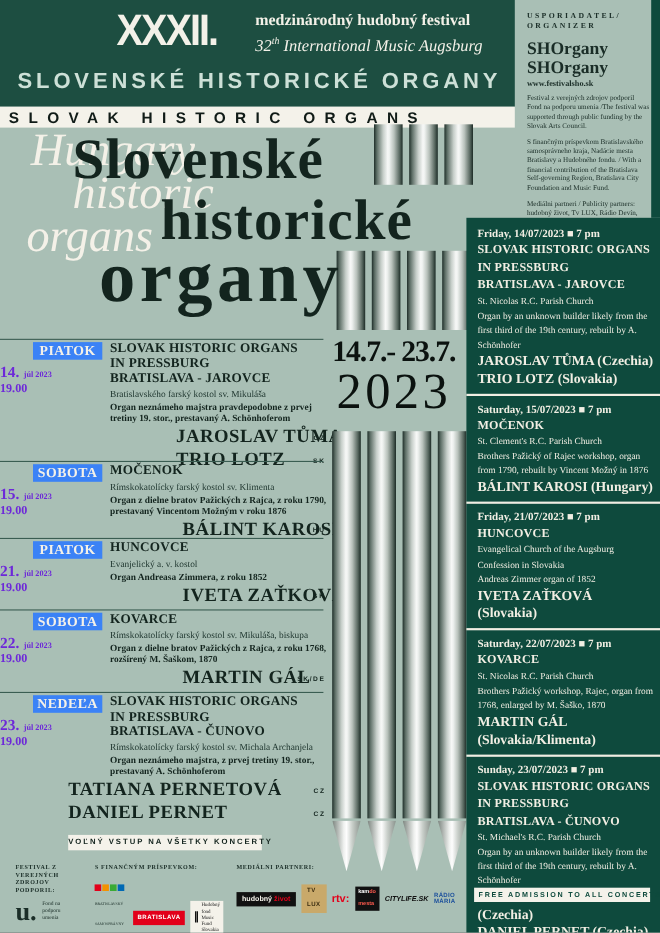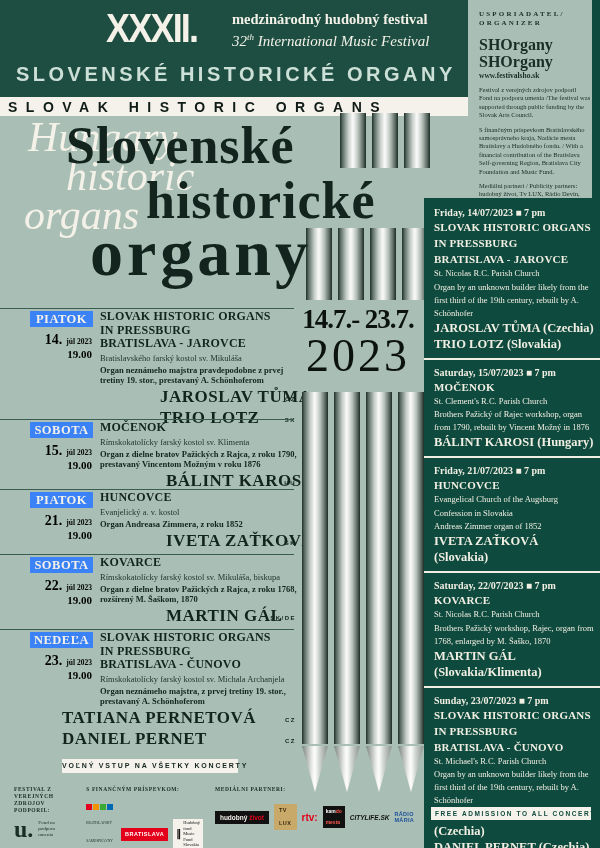--- a/index.html
+++ b/index.html
@@ -54,21 +54,21 @@
   
   .dates{position:absolute;left:288px;top:304px;width:140px;z-index:3;text-align:center;color:#0b120f;}
   .dates .range{font-weight:bold;font-size:27px;line-height:30px;letter-spacing:-1px;white-space:nowrap;}
   .dates .year{font-weight:normal;font-size:46px;line-height:44px;letter-spacing:3px;}
 
   
   .entry-sk{position:absolute;left:0;width:300px;}
   .entry-sk .rule{position:absolute;top:0;left:0;width:294px;height:1px;background:#3a5d52;}
   .day{position:absolute;top:3px;left:30px;width:63px;background:#3b82f6;color:#f4f1e8;
        font-weight:bold;font-size:12.5px;line-height:16px;text-align:center;letter-spacing:.5px;}
-  .when{position:absolute;top:24px;left:0;width:92px;text-align:right;color:#000000;line-height:13px;}
+  .when{position:absolute;top:24px;left:0;width:92px;color:#6d28d9;line-height:13px;}
   .when .d{font-weight:bold;font-size:14px;}
   .when .m{font-weight:bold;font-size:7.5px;}
   .when .t{font-weight:bold;font-size:11px;line-height:12px;}
   .body-sk{position:absolute;left:100px;top:2px;width:198px;}
   .h-sk{font-weight:bold;font-size:12px;line-height:13.5px;letter-spacing:.2px;color:#13241e;}
   .v-sk{font-size:8.5px;line-height:10px;margin-top:2px;color:#1c332c;}
   .o-sk{font-weight:bold;font-size:8.5px;line-height:10px;margin-top:2px;color:#13241e;}
   .perf{position:relative;margin-top:3px;height:18px;white-space:nowrap;}
   .perf .name{font-weight:bold;font-size:17px;line-height:18px;letter-spacing:.5px;color:#13241e;display:inline-block;}
   .perf .code{position:absolute;right:2px;bottom:4px;font-family:"Liberation Sans",sans-serif;
@@ -121,21 +121,21 @@
 </style>
 </head>
 <body>
 
 <div class="poster">
 
   <div class="header-band">
     <div class="edition">XXXII.</div>
     <div class="subtitle">
       <div class="subtitle-sk">medzinárodný hudobný festival</div>
-      <div class="subtitle-en"><span>32</span><sup>th</sup><span> International Music Festival</span></div>
+      <div class="subtitle-en"><span>32</span><sup>th</sup><span> International Music Augsburg</span></div>
     </div>
     <div class="band-sk">SLOVENSKÉ HISTORICKÉ ORGANY</div>
   </div>
   <div class="band-en-wrap">
     <div class="band-en">SLOVAK HISTORIC ORGANS</div>
   </div>
   <div class="right-strip"></div>
 
   <div class="organizer">
     <div class="org-label">USPORIADATEL/</div>

